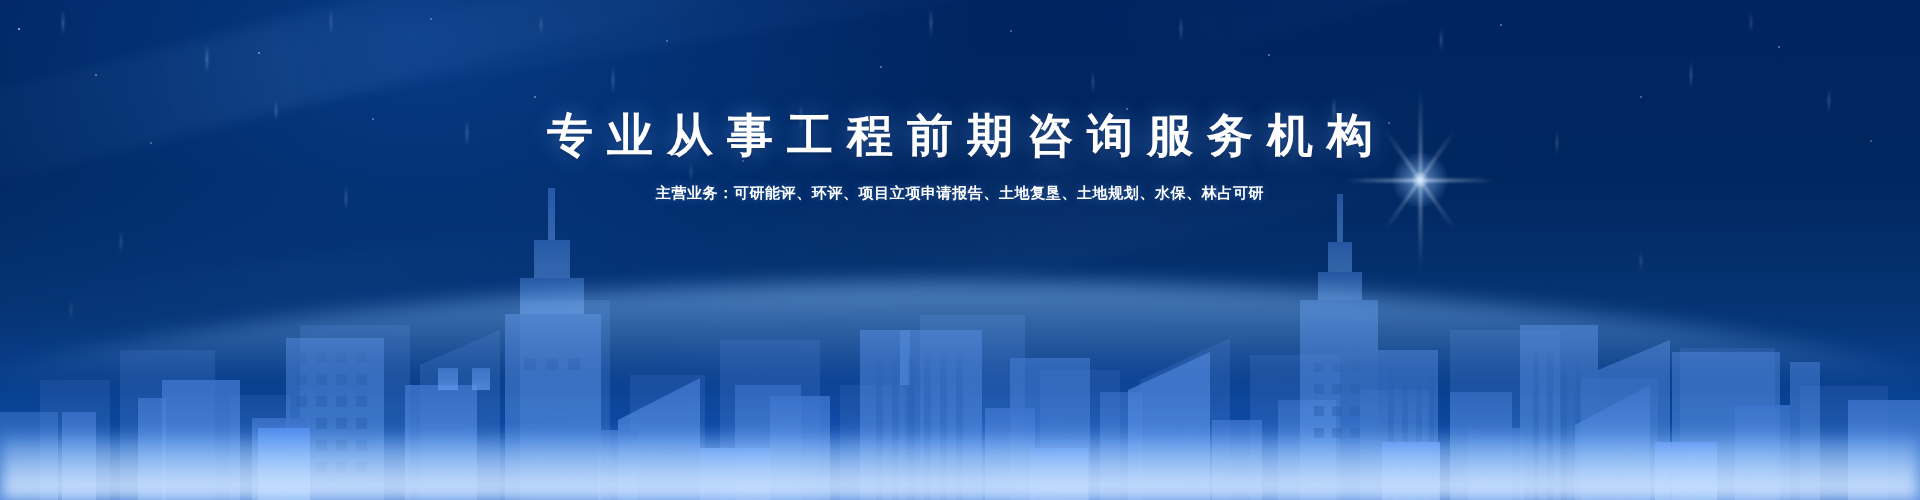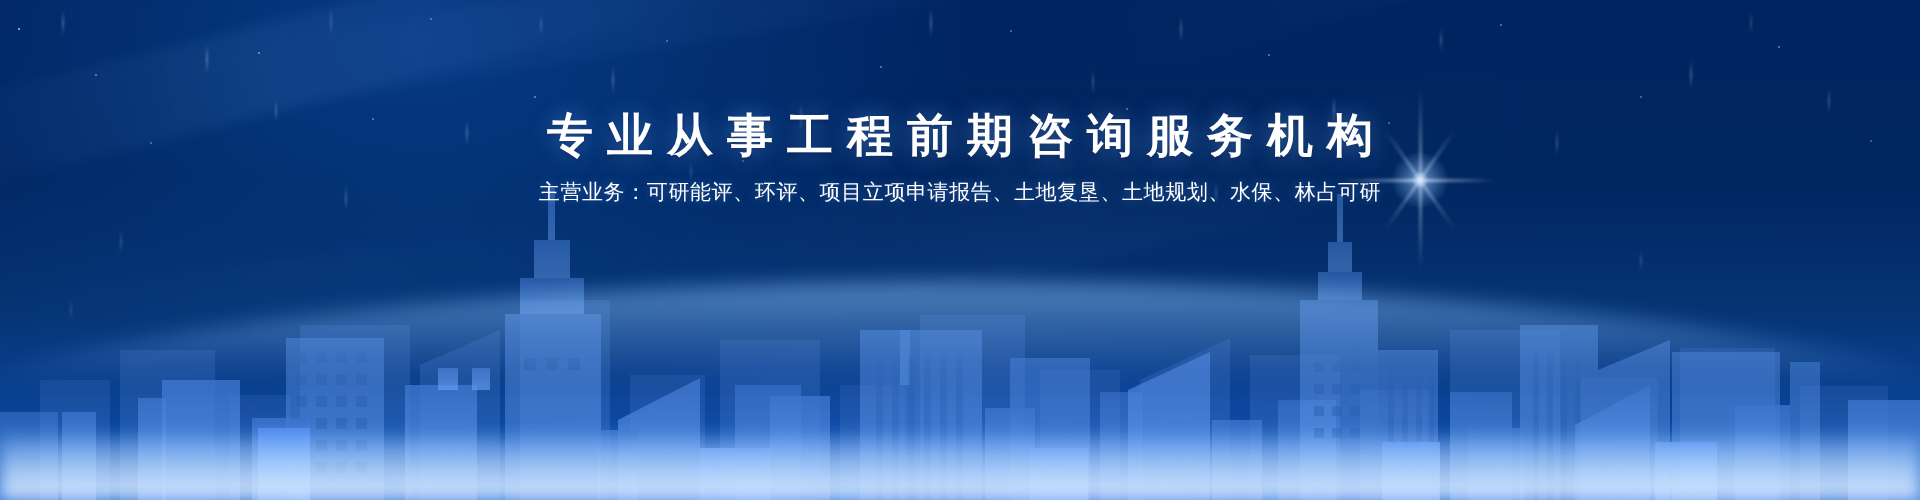--- a/index.html
+++ b/index.html
@@ -120,23 +120,23 @@
   }
   .subtitle {
     font-size:27px;
     font-weight:700;
     color:#ffffff;
     letter-spacing:2.5px;
     white-space:nowrap;
     text-shadow:0 0 14px rgba(120,180,255,.4);
   }
   .services {
-    margin-top:20px;
-    font-size:21px;
-    font-weight:400;
+    margin-top:26px;
+    font-size:15px;
+    font-weight:700;
     color:#ffffff;
     letter-spacing:.6px;
     white-space:nowrap;
     text-shadow:0 0 10px rgba(110,170,255,.35);
   }
 </style>
 </head>
 <body>
 
 <div id="banner">

